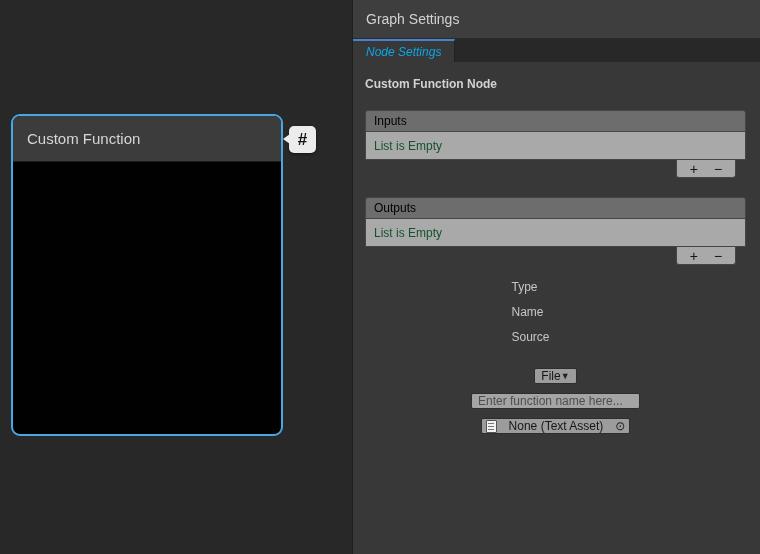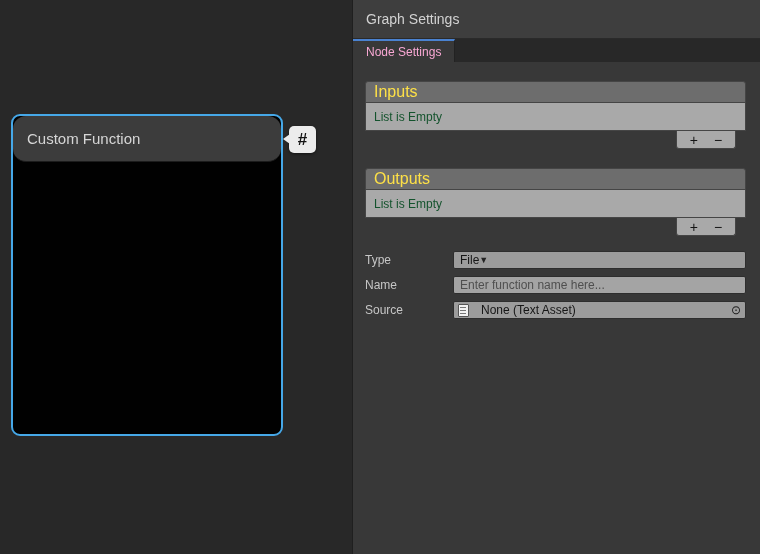--- a/index.html
+++ b/index.html
@@ -22,21 +22,20 @@
     border-radius: 9px;
     overflow: hidden;
   }
   .node-header {
     height: 45px;
     background: var(--node_header_bg, #3c3c3c);
     border-bottom: 1px solid #1c1c1c;
     display: flex;
     align-items: center;
     padding: 0 14px;
-    border-radius: 13px;
   }
   .node-title {
     color: #d6d6d6;
     font-size: 15px;
   }
   .node-body { height: 272px; }
 
   .code-badge {
     position: absolute;
     left: 289px; top: 126px;
@@ -98,44 +97,45 @@
     font-size: 12px;
     color: #b6b6b6;
     background: var(--tabbar_bg, #282828);
     border-right: 1px solid #222222;
     border-top: 2px solid transparent;
     box-sizing: border-box;
     cursor: default;
   }
   .tab.active {
     background: var(--panel_bg, #383838);
-    color: #f9a8d4;
+    color: #0ea5e9;
     border-top: 2px solid var(--accent_blue, #4a82d0);
+    font-style: italic;
   }
 
   .inspector-content {
     padding: 0 14px 0 12px;
   }
   .section-title {
     margin-top: 15px;
     color: var(--text_light, #d2d2d2);
     font-size: 12px;
     font-weight: bold;
   }
 
   
   .relist { margin-top: 19px; }
   .relist-header {
     height: 20px;
     line-height: 20px;
     background: var(--list_header_bg, #6d6d6d);
     border: 1px solid #454545;
     border-radius: 3px 3px 0 0;
-    color: #fde047;
-    font-size: 16px;
+    color: #000000;
+    font-size: 12px;
     padding: 0 8px;
   }
   .relist-body {
     height: 27px;
     background: var(--list_body_bg, #a9a9a9);
     border: 1px solid #454545;
     border-top: none;
     display: flex;
     align-items: center;
     padding: 0 8px;
@@ -167,20 +167,21 @@
     user-select: none;
   }
 
   
   .fields { margin-top: 15px; }
   .field-row {
     display: flex;
     align-items: center;
     margin-bottom: 7px;
     height: 18px;
+    flex-direction: column;
   }
   .field-label {
     width: 88px;
     flex: 0 0 88px;
     color: #c6c6c6;
     font-size: 12px;
   }
   .control {
     flex: 1;
     height: 18px;
@@ -262,20 +263,21 @@
   </div>
 
   <div class="tabbar">
     <div class="tab active">
       <span>Node Settings</span>
     </div>
   </div>
 
   <div class="inspector-content">
 
+    <div class="section-title">Custom Function Node</div>
 
     <div class="relist">
       <div class="relist-header">Inputs</div>
       <div class="relist-body">
         <span>List is Empty</span>
       </div>
       <div class="relist-footer">
         <div class="relist-footer-box">
           <span class="list-btn">+</span>
           <span class="list-btn">−</span>

